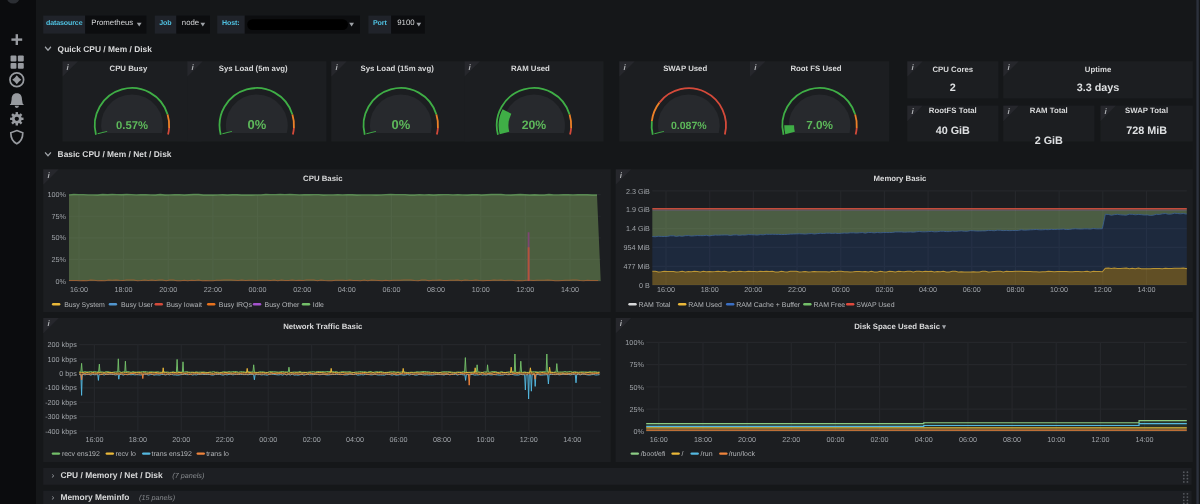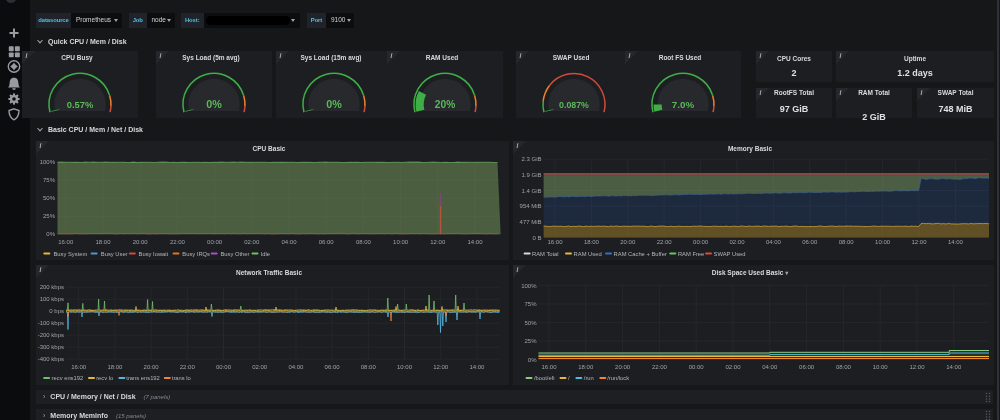--- a/index.html
+++ b/index.html
@@ -66,21 +66,21 @@
       </span>
     </div>
     <div class="svar" style="left:307px">
       <span class="svlabel" style="width:19px">Port</span>
       <span class="svsel" style="width:28px">9100<span class="caret" style="right:3px"></span></span>
     </div>
   </div>
 <div class="rowhead" style="left:37px;top:37.5px"><svg width="6" height="5" viewBox="0 0 6 5" style="margin-right:5px">
       <polyline points="0.5,1 3,3.8 5.5,1" fill="none" stroke="#9fa3a8" stroke-width="1.1"></polyline>
     </svg>Quick CPU / Mem / Disk</div>
-<div class="panel" style="left:22px;top:50.5px;width:116px;height:67px">
+<div class="panel" style="left:52px;top:50.5px;width:116px;height:67px">
     <svg width="116" height="67" viewBox="0 0 116 67" style="position:absolute;left:0;top:0" font-family="Liberation Sans, sans-serif">
       <path d="M33.01,59.92 A25.8,25.8 0 1 1 82.99,59.92 Z" fill="#27292d"></path>
       <path d="M27.97,61.21 A31,31 0 0 1 87.66,44.48" stroke="#3fae46" stroke-width="1.5" fill="none"></path>
       <path d="M87.66,44.48 A31,31 0 0 1 88.93,55.64" stroke="#ed8128" stroke-width="1.5" fill="none"></path>
       <path d="M88.93,55.64 A31,31 0 0 1 88.04,61.15" stroke="#d44a3a" stroke-width="1.5" fill="none"></path>
       <path d="M33.40,59.82 A25.4,25.4 0 0 1 33.22,59.10" stroke="#3fae46" stroke-width="8.2" fill="none"></path>
       <text x="58" y="56.5" text-anchor="middle" font-size="9.4" font-weight="bold" fill="#5db85a">0.57%</text>
     </svg>
     <svg class="icorner" width="13" height="13" viewBox="0 0 13 13">
       <path d="M0,0 L13,0 L0,13 Z" fill="#26272c"></path>
@@ -170,45 +170,45 @@
     </svg>
     <div class="ptitle" style="top:4px">CPU Cores</div>
     <div class="pvalue" style="top:17.5px">2</div>
   </div>
 <div class="panel" style="left:836px;top:50.5px;width:158px;height:31.5px">
     <svg class="icorner" width="13" height="13" viewBox="0 0 13 13">
       <path d="M0,0 L13,0 L0,13 Z" fill="#26272c"></path>
       <text x="3.5" y="7" font-size="6.5" fill="#b0b2b5" font-weight="bold" font-style="italic">i</text>
     </svg>
     <div class="ptitle" style="top:4px">Uptime</div>
-    <div class="pvalue" style="top:17.5px">1.2 days</div>
+    <div class="pvalue" style="top:17.5px">3.3 days</div>
   </div>
 <div class="panel" style="left:756px;top:87.5px;width:76px;height:30.5px">
     <svg class="icorner" width="13" height="13" viewBox="0 0 13 13">
       <path d="M0,0 L13,0 L0,13 Z" fill="#26272c"></path>
       <text x="3.5" y="7" font-size="6.5" fill="#b0b2b5" font-weight="bold" font-style="italic">i</text>
     </svg>
     <div class="ptitle" style="top:1.5px">RootFS Total</div>
-    <div class="pvalue" style="top:16px">97 GiB</div>
+    <div class="pvalue" style="top:16px">40 GiB</div>
   </div>
 <div class="panel" style="left:836px;top:87.5px;width:76px;height:30.5px">
     <svg class="icorner" width="13" height="13" viewBox="0 0 13 13">
       <path d="M0,0 L13,0 L0,13 Z" fill="#26272c"></path>
       <text x="3.5" y="7" font-size="6.5" fill="#b0b2b5" font-weight="bold" font-style="italic">i</text>
     </svg>
     <div class="ptitle" style="top:1.5px">RAM Total</div>
     <div class="pvalue" style="top:24px">2 GiB</div>
   </div>
 <div class="panel" style="left:917px;top:87.5px;width:77px;height:30.5px">
     <svg class="icorner" width="13" height="13" viewBox="0 0 13 13">
       <path d="M0,0 L13,0 L0,13 Z" fill="#26272c"></path>
       <text x="3.5" y="7" font-size="6.5" fill="#b0b2b5" font-weight="bold" font-style="italic">i</text>
     </svg>
     <div class="ptitle" style="top:1.5px">SWAP Total</div>
-    <div class="pvalue" style="top:16px">748 MiB</div>
+    <div class="pvalue" style="top:16px">728 MiB</div>
   </div>
 <div class="rowhead" style="left:37px;top:126px"><svg width="6" height="5" viewBox="0 0 6 5" style="margin-right:5px">
       <polyline points="0.5,1 3,3.8 5.5,1" fill="none" stroke="#9fa3a8" stroke-width="1.1"></polyline>
     </svg>Basic CPU / Mem / Net / Disk</div>
 <div class="panel" style="left:36px;top:140.5px;width:473px;height:119px"><svg width="473" height="119" viewBox="0 0 473 119" font-family="Liberation Sans, sans-serif">
       <text x="233" y="9.5" text-anchor="middle" font-size="6.5" font-weight="bold" fill="#d8d9da">CPU Basic</text>
       <line x1="21.5" y1="93.2" x2="464.6" y2="93.2" stroke="#25272b" stroke-width="1"></line>
       <line x1="21.5" y1="75.2" x2="464.6" y2="75.2" stroke="#25272b" stroke-width="1"></line>
       <line x1="21.5" y1="57.2" x2="464.6" y2="57.2" stroke="#25272b" stroke-width="1"></line>
       <line x1="21.5" y1="39.2" x2="464.6" y2="39.2" stroke="#25272b" stroke-width="1"></line>

